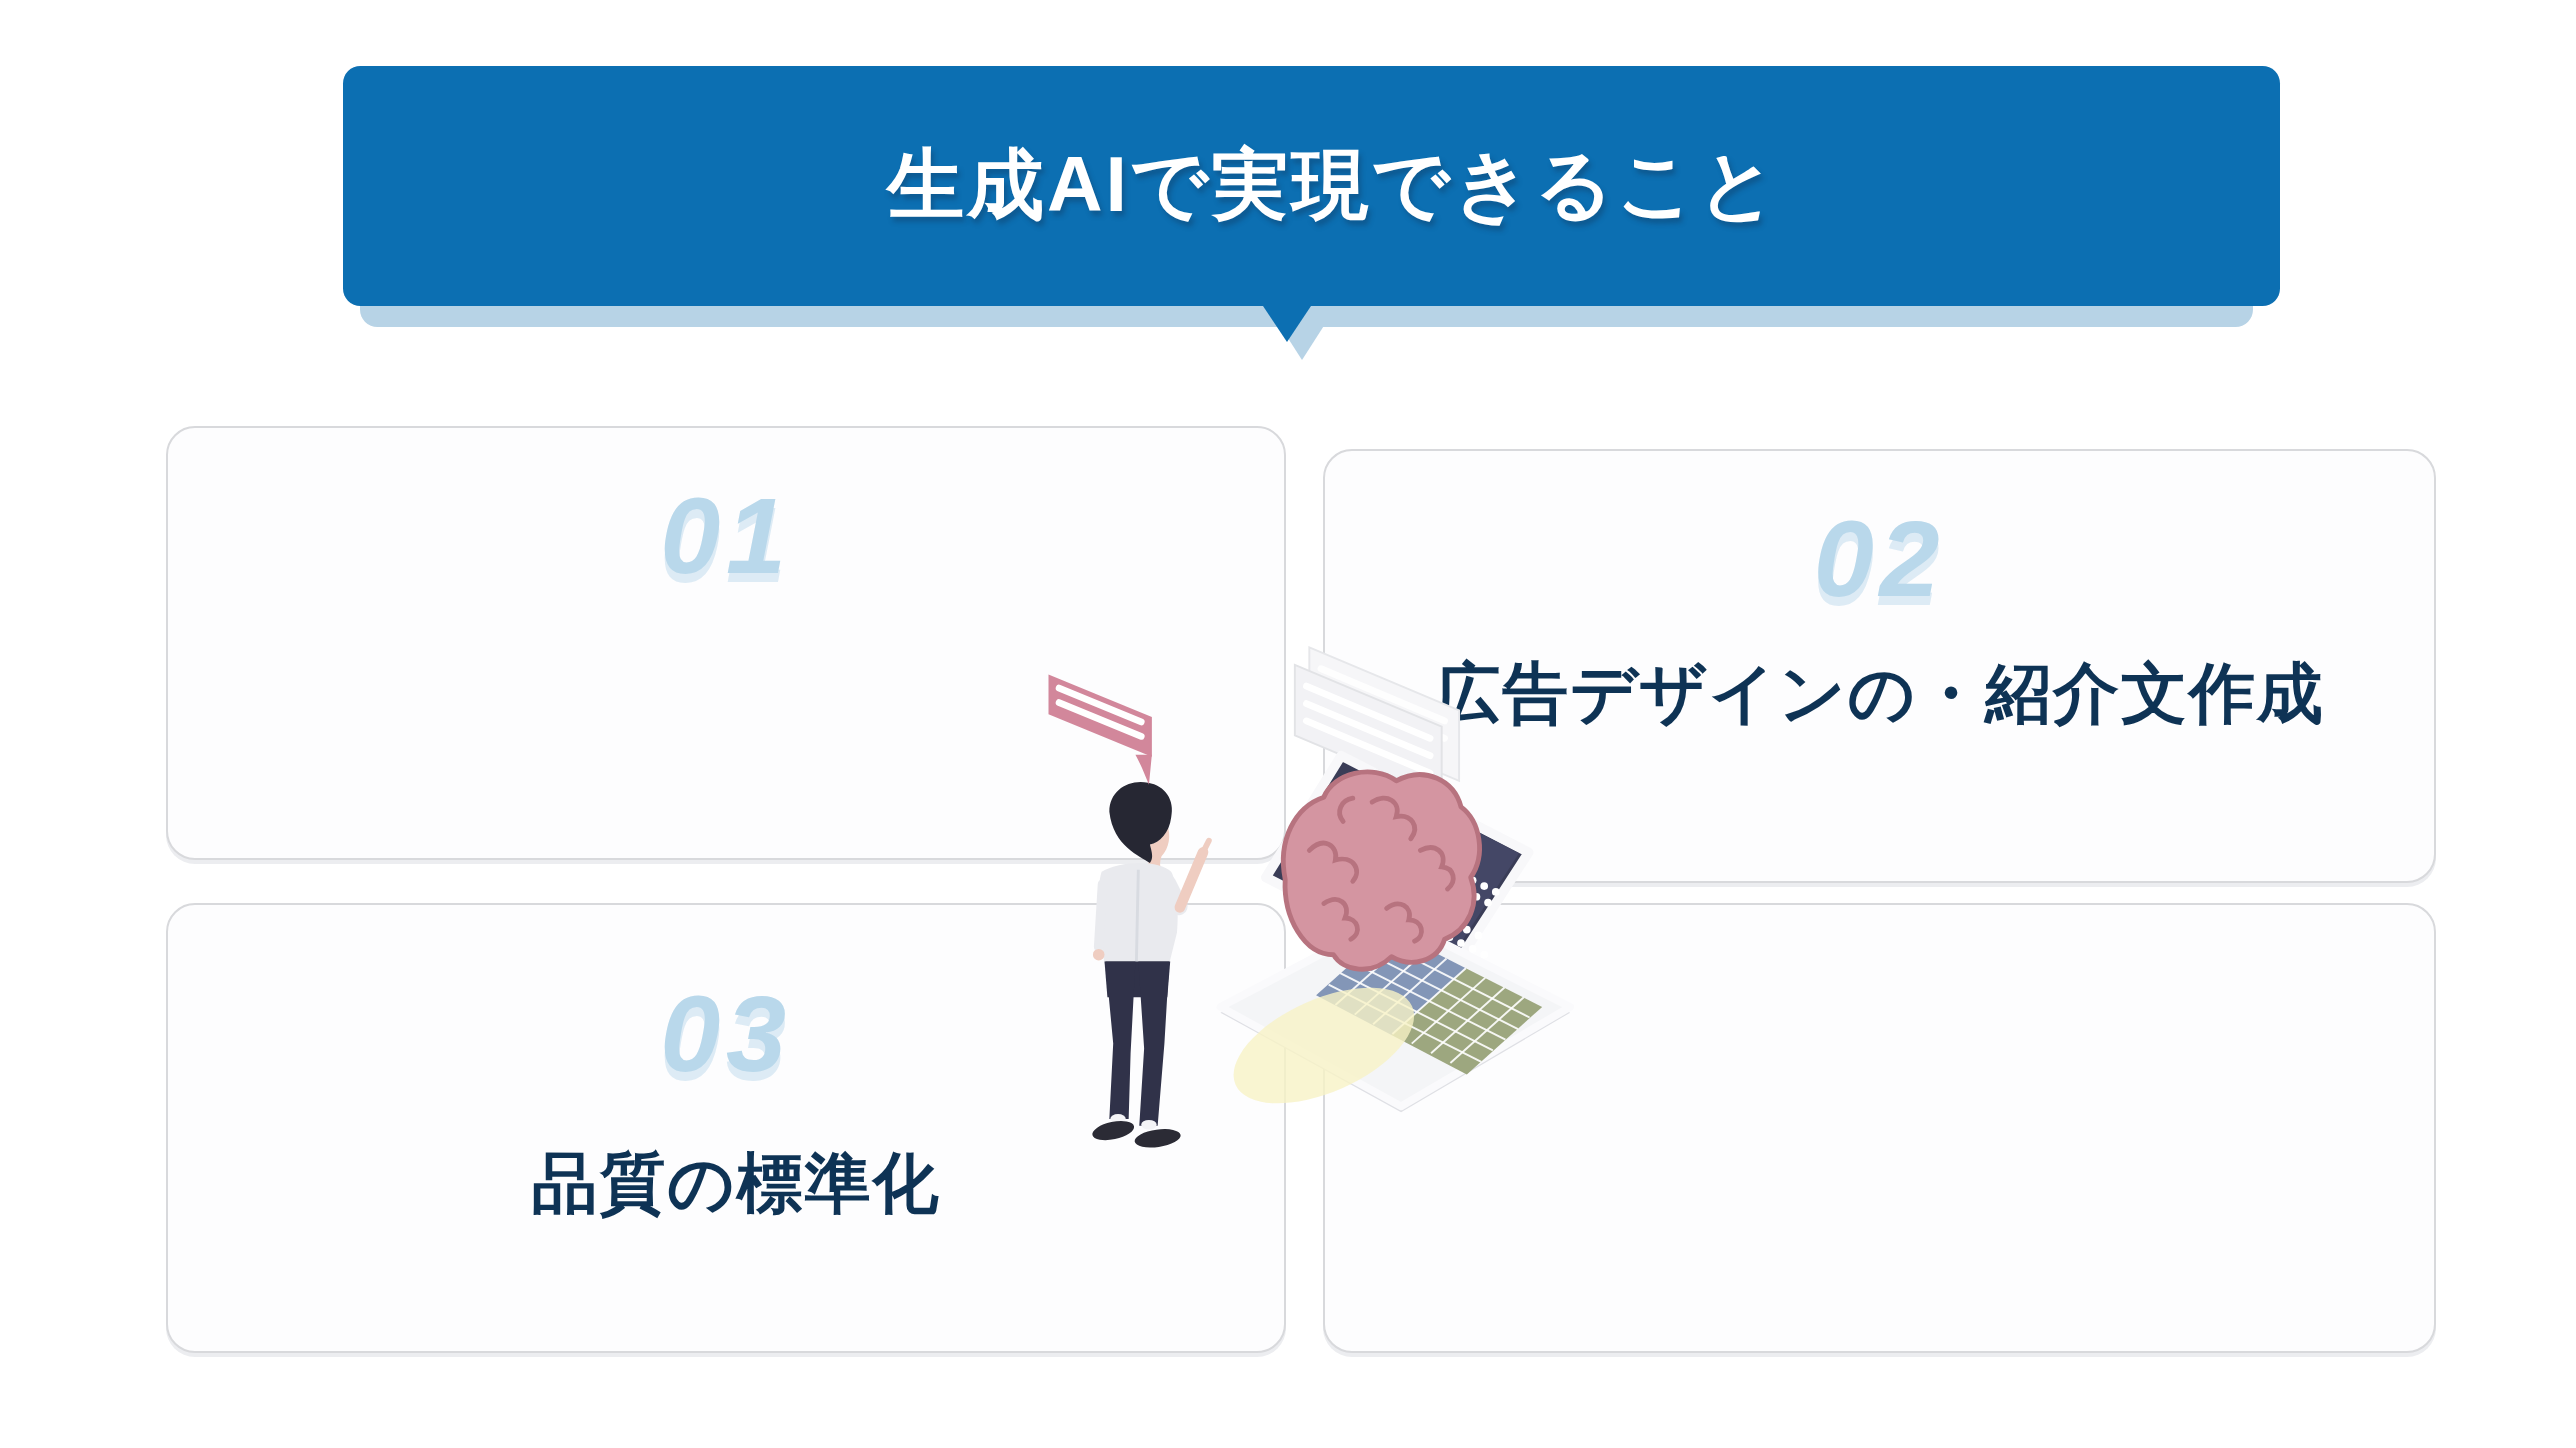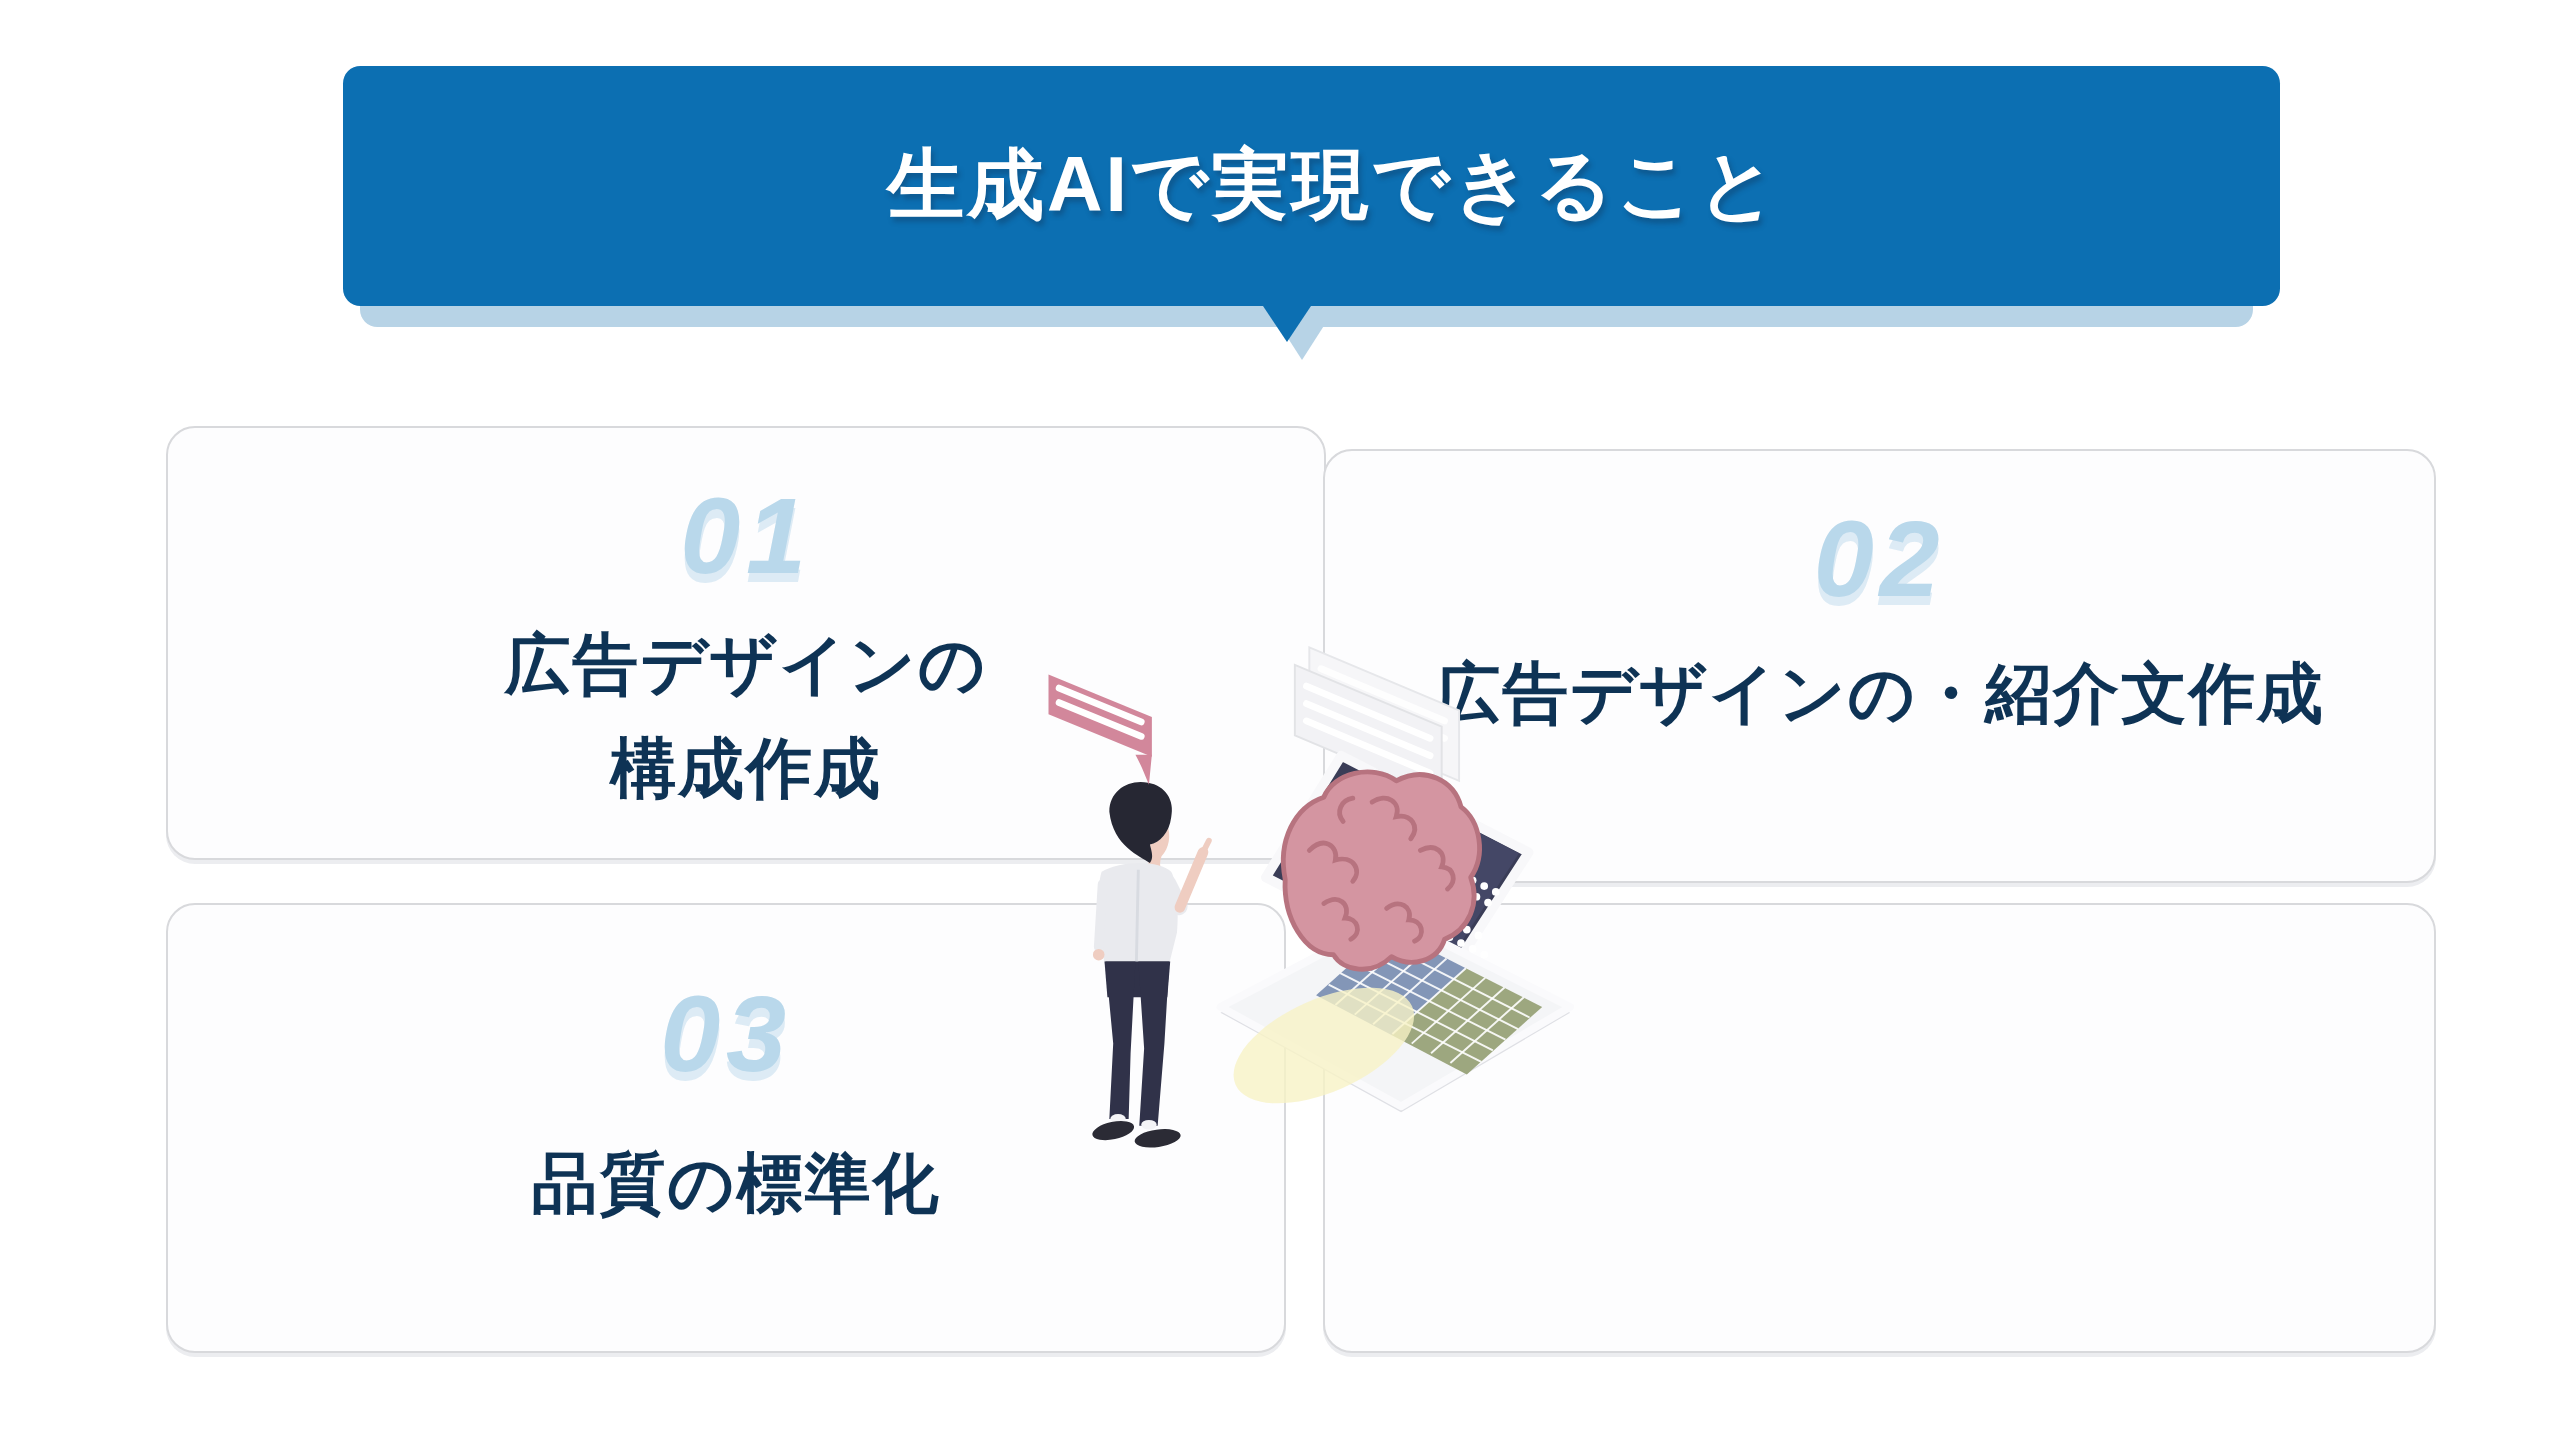--- a/index.html
+++ b/index.html
@@ -43,21 +43,21 @@
     position:absolute;left:1261px;top:303px;width:0;height:0;
     border-left:26px solid transparent;border-right:26px solid transparent;
     border-top:39px solid var(--banner-blue);
   }
   
   .card{
     position:absolute;background:var(--card-bg);
     border:2.9px solid var(--card-border);border-radius:29px;
     box-shadow:0 3.9px 0 #ECEDF0;
   }
-  .card1{left:166px;top:426px;width:1116px;height:430px;padding-left:40px;}
+  .card1{left:166px;top:426px;width:1116px;height:430px;}
   .card2{left:1323px;top:449px;width:1109px;height:430px;}
   .card3{left:166px;top:903px;width:1116px;height:446px;}
   .card4{left:1323px;top:903px;width:1109px;height:446px;}
   .card-number{
     position:absolute;left:0;right:0;text-align:center;
     font-style:italic;font-weight:900;font-size:108px;line-height:108px;
     letter-spacing:5.8px;color:var(--number-blue);
     text-shadow:0 8.7px 0 var(--number-ghost);
   }
   .row1 .card-number{top:54px;}
@@ -106,24 +106,20 @@
 
   <div class="banner-shadow"></div>
   <div class="banner">
     <div class="banner-title">生成AIで実現できること</div>
   </div>
   <div class="pointer-shadow"></div>
   <div class="pointer"></div>
 
   <div class="card card1 row1">
     <div class="card-number">01</div>
-    <div class="card-text">
-      <div>広告デザインの</div>
-      <div>構成作成</div>
-    </div>
   </div>
 
   <div class="card card2 row1">
     <div class="card-number">02</div>
     <div class="card-text">広告デザインの・紹介文作成</div>
   </div>
 
   <div class="card card3 row2">
     <div class="card-number">03</div>
     <div class="card-text">品質の標準化</div>

